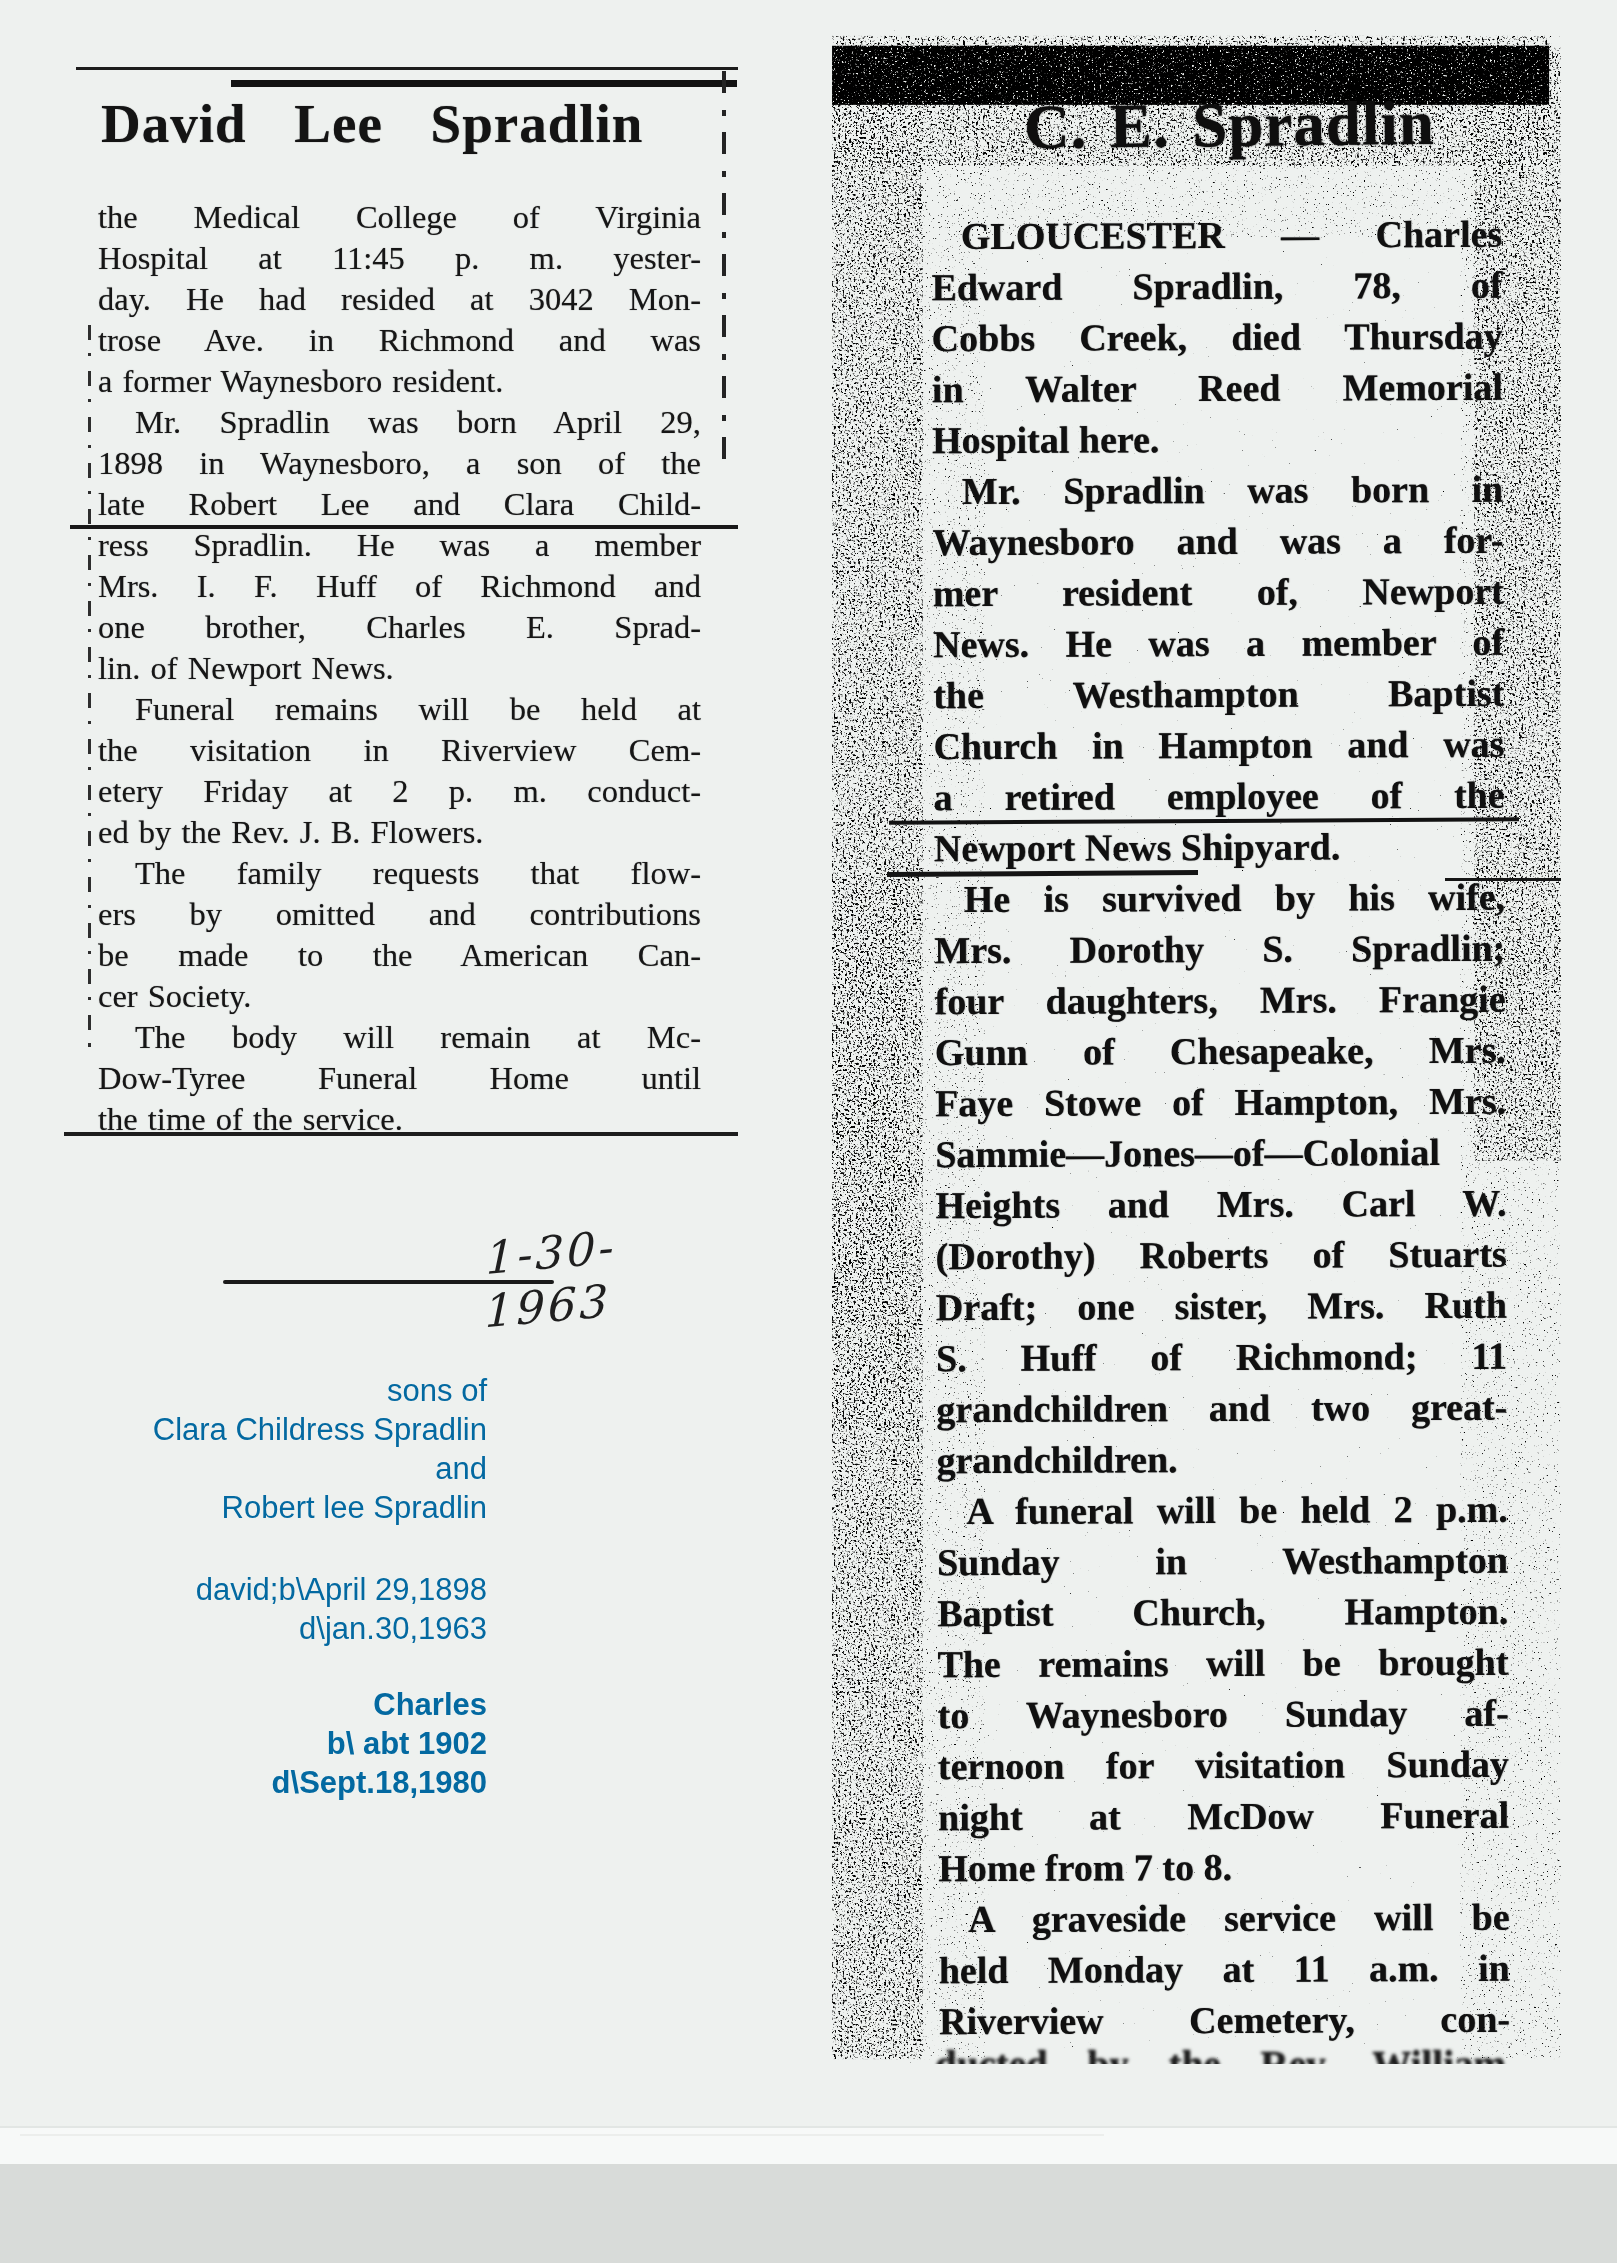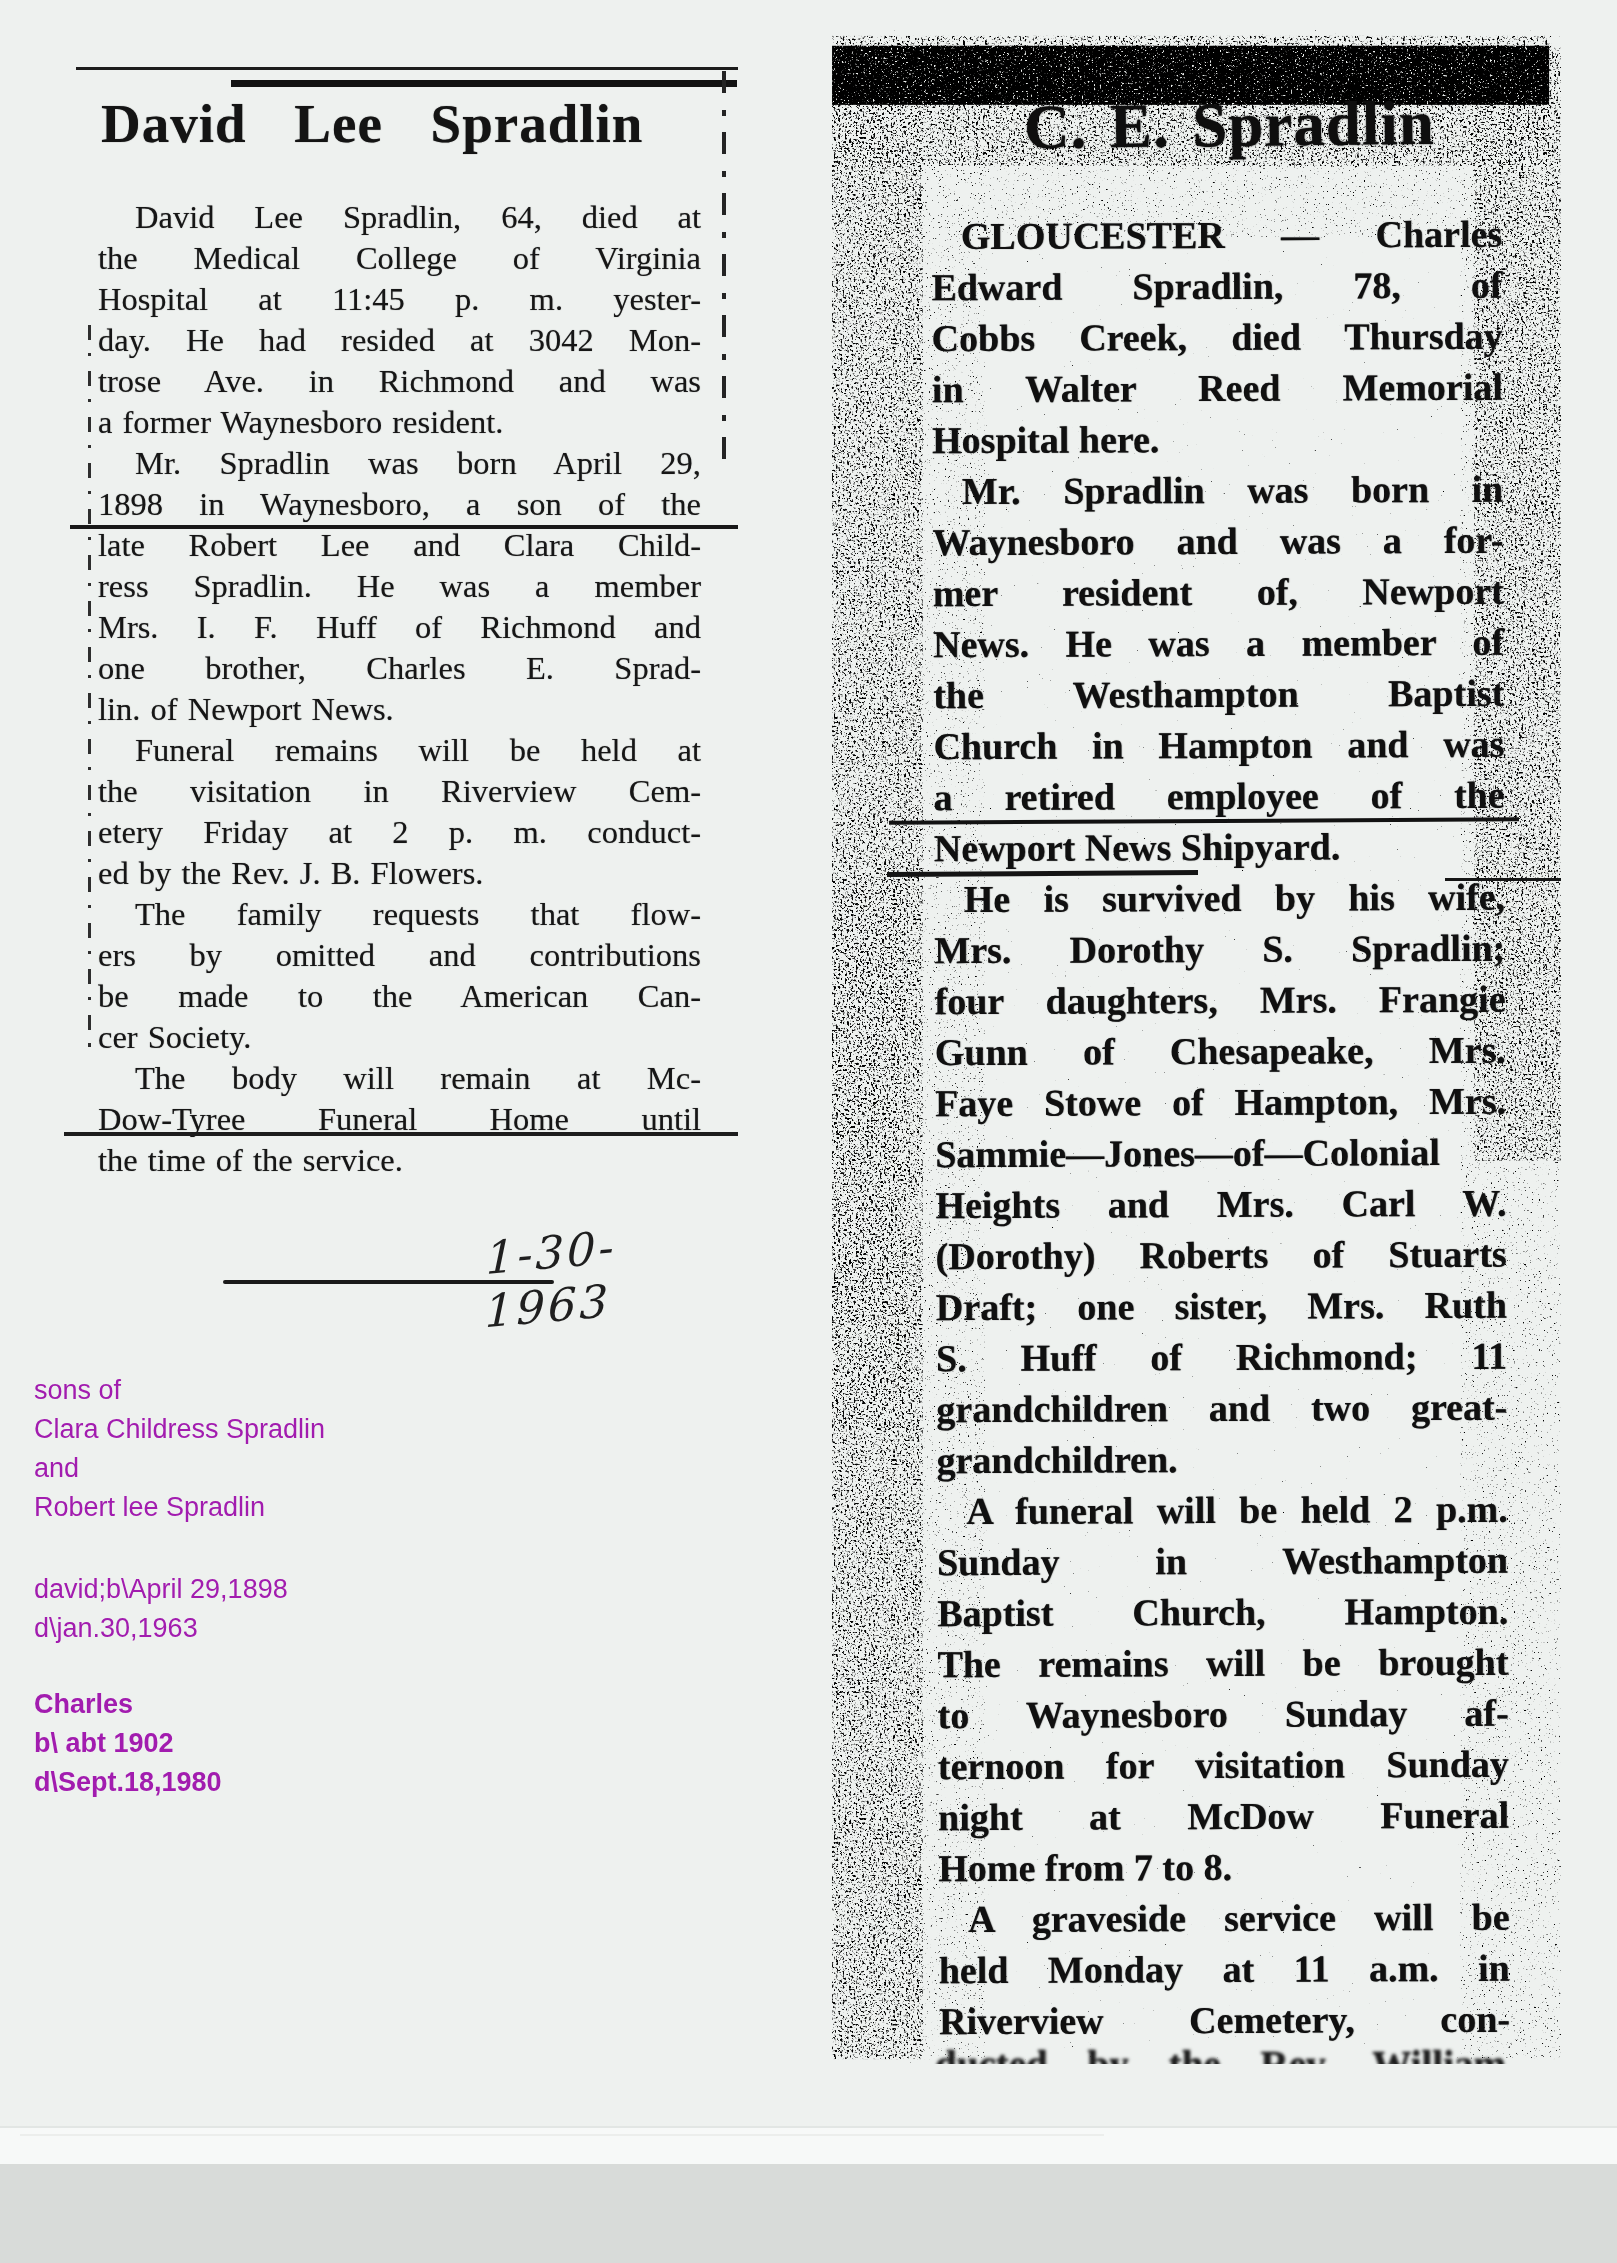--- a/index.html
+++ b/index.html
@@ -25,22 +25,22 @@
   .lc-rule2{position:absolute;left:9.9px;top:1091px;width:674px;height:3.9px;background:#1d1d1d;}
   .lc-rule3{position:absolute;left:169px;top:1239px;width:331px;height:3.9px;background:#1a1a1a;border-radius:2px;}
   .lc-border-right{position:absolute;left:668px;top:29.6px;width:3.9px;height:394px;
       background:repeating-linear-gradient(180deg,#242424 0 21.7px,transparent 21.7px 39px,#242424 39px 45px,transparent 45px 61px);}
   .lc-border-left{position:absolute;left:34px;top:284px;width:3px;height:729px;
       background:repeating-linear-gradient(180deg,#2e2e2e 0 14.8px,transparent 14.8px 27.6px,#2e2e2e 27.6px 31.5px,transparent 31.5px 46px);}
   .handwriting{position:absolute;left:431px;top:1180px;font-size:45px;font-style:italic;
       font-family:"DejaVu Serif", serif;color:#1f1f1f;transform:rotate(-5deg) skewX(-6deg);
       letter-spacing:3px;}
   
-  .annot{position:absolute;left:34px;top:1371px;width:453px;text-align:left;
-         font-family:"Liberation Sans", sans-serif;color:#a21caf;font-size:27px;line-height:39px;}
+  .annot{position:absolute;left:34px;top:1371px;width:453px;text-align:right;
+         font-family:"Liberation Sans", sans-serif;color:#0369a1;font-size:31px;line-height:39px;}
   .annot .grp2{margin-top:43px;}
   .annot .grp3{margin-top:37px;font-weight:bold;}
   
   .right-clip{position:absolute;left:832px;top:29.6px;width:729px;height:2034px;overflow:hidden;}
   .noise{position:absolute;left:0;top:0;}
   .rc-headline{position:absolute;left:192px;top:59px;font-size:63px;font-weight:700;
       color:#0e0e0e;letter-spacing:1px;word-spacing:5.9px;transform:rotate(-0.6deg);
       text-shadow:0 0 2px rgba(0,0,0,.75);}
   .rc-body{position:absolute;left:103px;top:180px;width:571px;font-size:38px;line-height:51px;
       font-weight:700;color:#101010;transform:rotate(-0.25deg);
@@ -63,21 +63,20 @@
 <div class="page">
 
   <div class="left-clip">
     <div class="lc-topline1"></div>
     <div class="lc-topline2"></div>
     <div class="lc-border-right"></div>
     <div class="lc-border-left"></div>
     <div class="lc-headline newsprint">David Lee Spradlin</div>
     <div class="lc-body newsprint jbody">
         <div class="para">
-          <div class="line first">David Lee Spradlin, 64, died at</div>
           <div class="line">the Medical College of Virginia</div>
           <div class="line">Hospital at 11:45 p. m. yester-</div>
           <div class="line">day. He had resided at 3042 Mon-</div>
           <div class="line">trose Ave. in Richmond and was</div>
           <div class="line last">a former Waynesboro resident.</div>
         </div>
         <div class="para">
           <div class="line first">Mr. Spradlin was born April 29,</div>
           <div class="line">1898 in Waynesboro, a son of the</div>
           <div class="line">late Robert Lee and Clara Child-</div>

